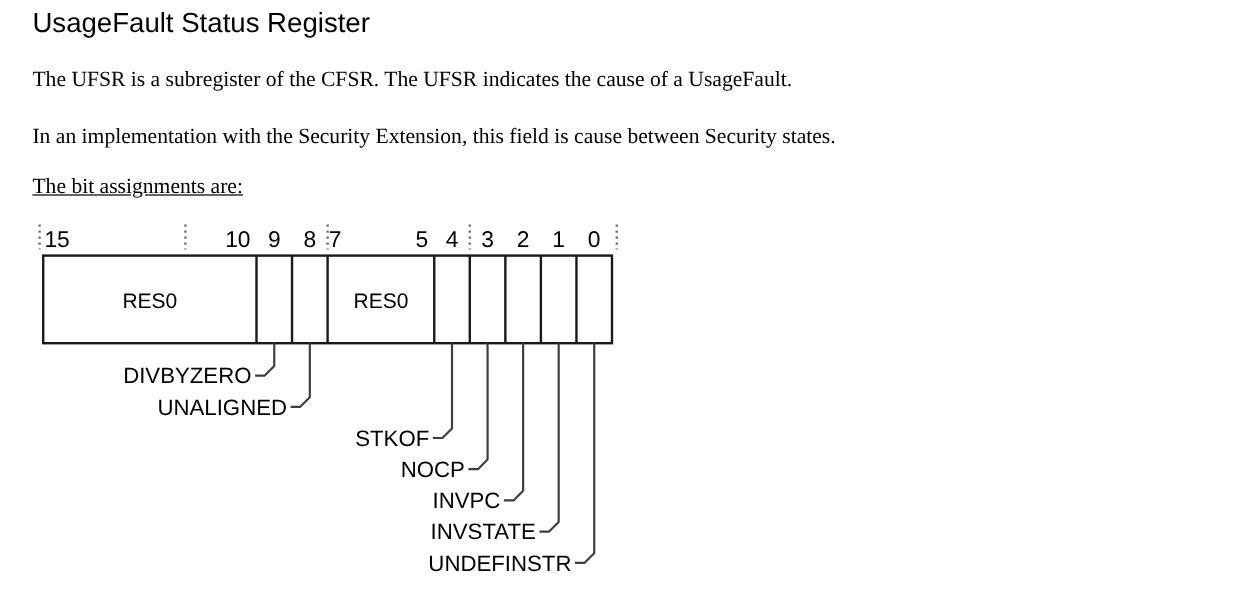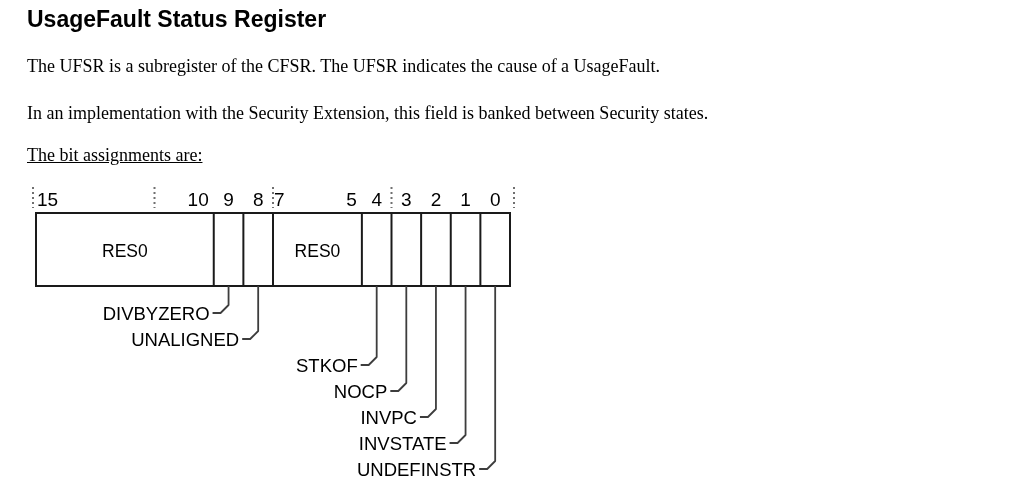--- a/index.html
+++ b/index.html
@@ -7,21 +7,21 @@
     width:1030px;height:503px;
     background:#ffffff;
     position:relative;
     overflow:hidden;
     font-family:"Liberation Sans",sans-serif;
     color:#000;
   }
   .doc-title{
     position:absolute;left:27px;top:8px;margin:0;
     font-family:"Liberation Sans",sans-serif;
-    font-weight:bold;font-size:23px;line-height:1;
+    font-weight:normal;font-size:23px;line-height:1;
     white-space:nowrap;
   }
   .para{
     position:absolute;left:27px;margin:0;
     font-family:"Liberation Serif",serif;
     font-size:18px;line-height:21px;
     white-space:nowrap;
   }
   #p1{top:56px;}
   #p2{top:103px;}
@@ -29,21 +29,21 @@
   #diagram{position:absolute;left:0;top:180px;}
   svg text{font-family:"Liberation Sans",sans-serif;}
 </style>
 </head>
 <body>
 
 <h1 class="doc-title">UsageFault Status Register</h1>
 
 <p class="para" id="p1">The UFSR is a subregister of the CFSR. The UFSR indicates the cause of a UsageFault.</p>
 
-<p class="para" id="p2">In an implementation with the Security Extension, this field is banked between Security states.</p>
+<p class="para" id="p2">In an implementation with the Security Extension, this field is cause between Security states.</p>
 
 <p class="para" id="p3">The bit assignments are:</p>
 
 <svg id="diagram" width="560" height="323">
     <line x1="33" y1="7" x2="33" y2="28" stroke="#707070" stroke-width="2" stroke-dasharray="2 3"></line>
     <line x1="154.5" y1="7" x2="154.5" y2="28" stroke="#707070" stroke-width="2" stroke-dasharray="2 3"></line>
     <line x1="273" y1="7" x2="273" y2="28" stroke="#707070" stroke-width="2" stroke-dasharray="2 3"></line>
     <line x1="391.5" y1="7" x2="391.5" y2="28" stroke="#707070" stroke-width="2" stroke-dasharray="2 3"></line>
     <line x1="514" y1="7" x2="514" y2="28" stroke="#707070" stroke-width="2" stroke-dasharray="2 3"></line>
     <rect x="36" y="33" width="474" height="73" fill="#ffffff" stroke="#1a1a1a" stroke-width="2"></rect>

